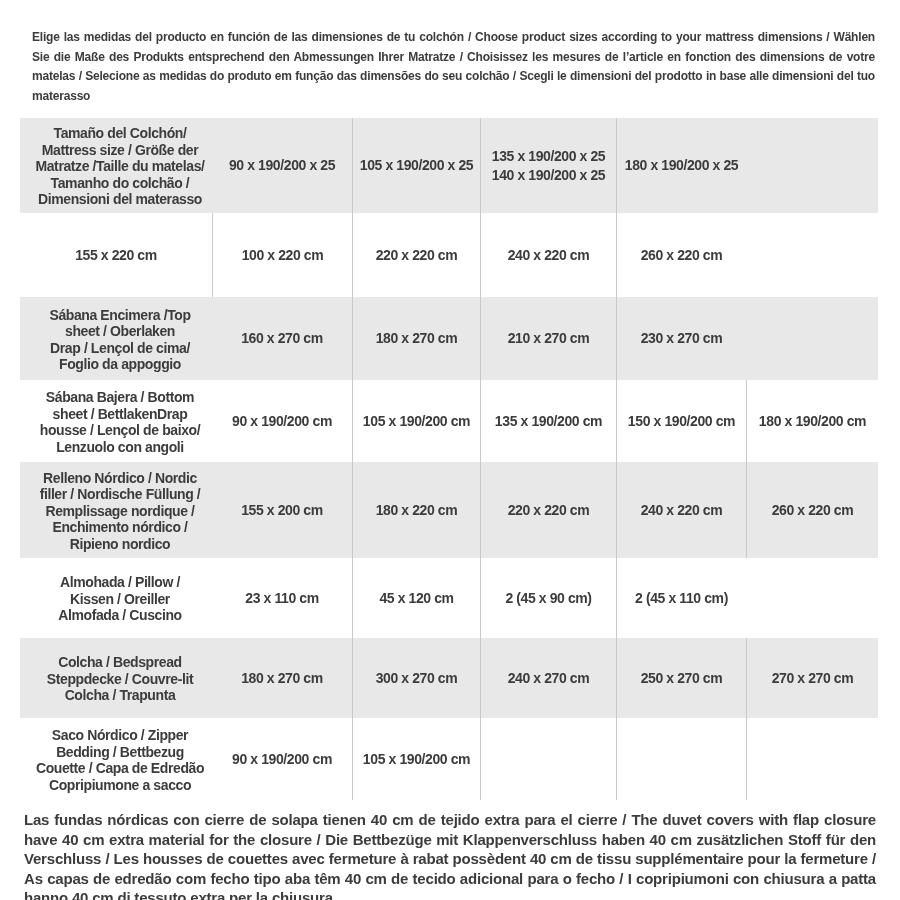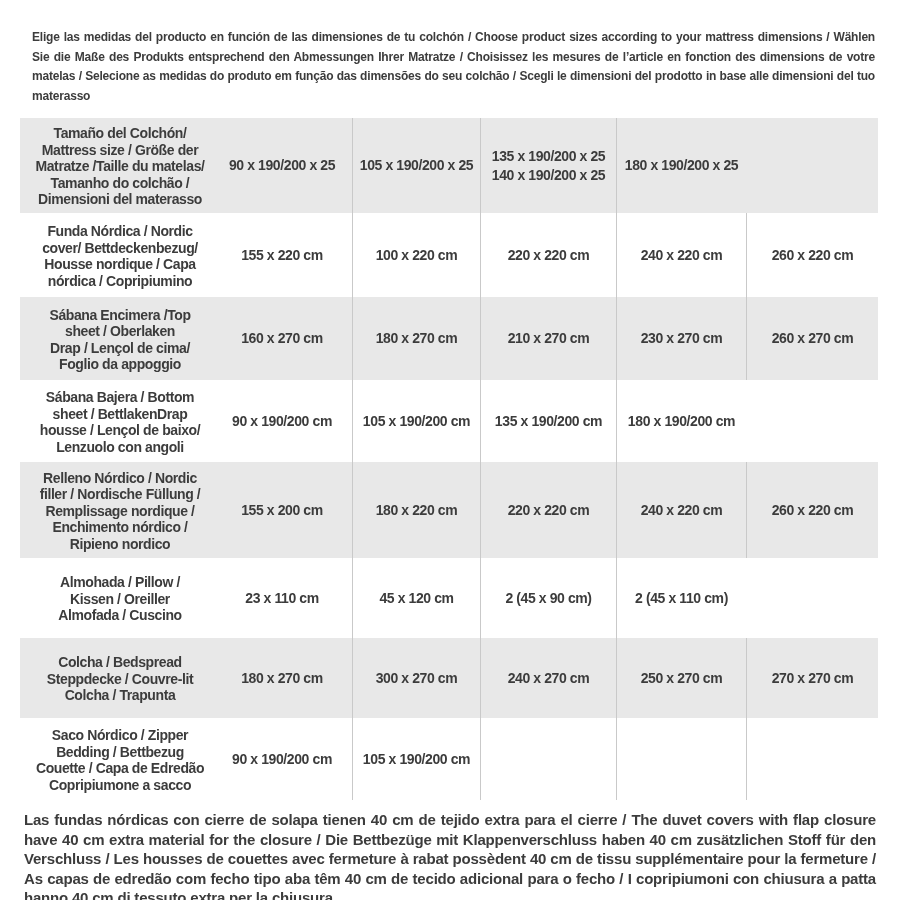--- a/index.html
+++ b/index.html
@@ -84,49 +84,45 @@
 Matratze /Taille du matelas/
 Tamanho do colchão /
 Dimensioni del materasso</div>
       <div class="cell val">90 x 190/200 x 25</div>
       <div class="cell val">105 x 190/200 x 25</div>
       <div class="cell val">135 x 190/200 x 25
 140 x 190/200 x 25</div>
       <div class="cell val">180 x 190/200 x 25</div>
     </div>
     <div class="trow">
-      <div class="cell lab">Funda Nórdica /  Nordic
-cover/ Bettdeckenbezug/
-Housse nordique  / Capa
-nórdica / Copripiumino</div>
       <div class="cell val">155 x 220 cm</div>
       <div class="cell val">100 x 220 cm</div>
       <div class="cell val">220 x 220 cm</div>
       <div class="cell val">240 x 220 cm</div>
       <div class="cell val">260 x 220 cm</div>
     </div>
     <div class="trow">
       <div class="cell lab">Sábana Encimera /Top
 sheet / Oberlaken
 Drap / Lençol de cima/
 Foglio da appoggio</div>
       <div class="cell val">160 x 270 cm</div>
       <div class="cell val">180 x 270 cm</div>
       <div class="cell val">210 x 270 cm</div>
       <div class="cell val">230 x 270 cm</div>
-      <div class="cell val">260 x 270 cm</div>
     </div>
     <div class="trow">
       <div class="cell lab">Sábana Bajera / Bottom
 sheet / BettlakenDrap
 housse / Lençol de baixo/
 Lenzuolo con angoli</div>
       <div class="cell val">90 x 190/200 cm</div>
       <div class="cell val">105 x 190/200 cm</div>
       <div class="cell val">135 x 190/200 cm</div>
+      <div class="cell val">150 x 190/200 cm</div>
       <div class="cell val">180 x 190/200 cm</div>
     </div>
     <div class="trow">
       <div class="cell lab">Relleno Nórdico / Nordic
 filler / Nordische Füllung /
 Remplissage nordique /
 Enchimento nórdico /
 Ripieno nordico</div>
       <div class="cell val">155 x 200 cm</div>
       <div class="cell val">180 x 220 cm</div>

